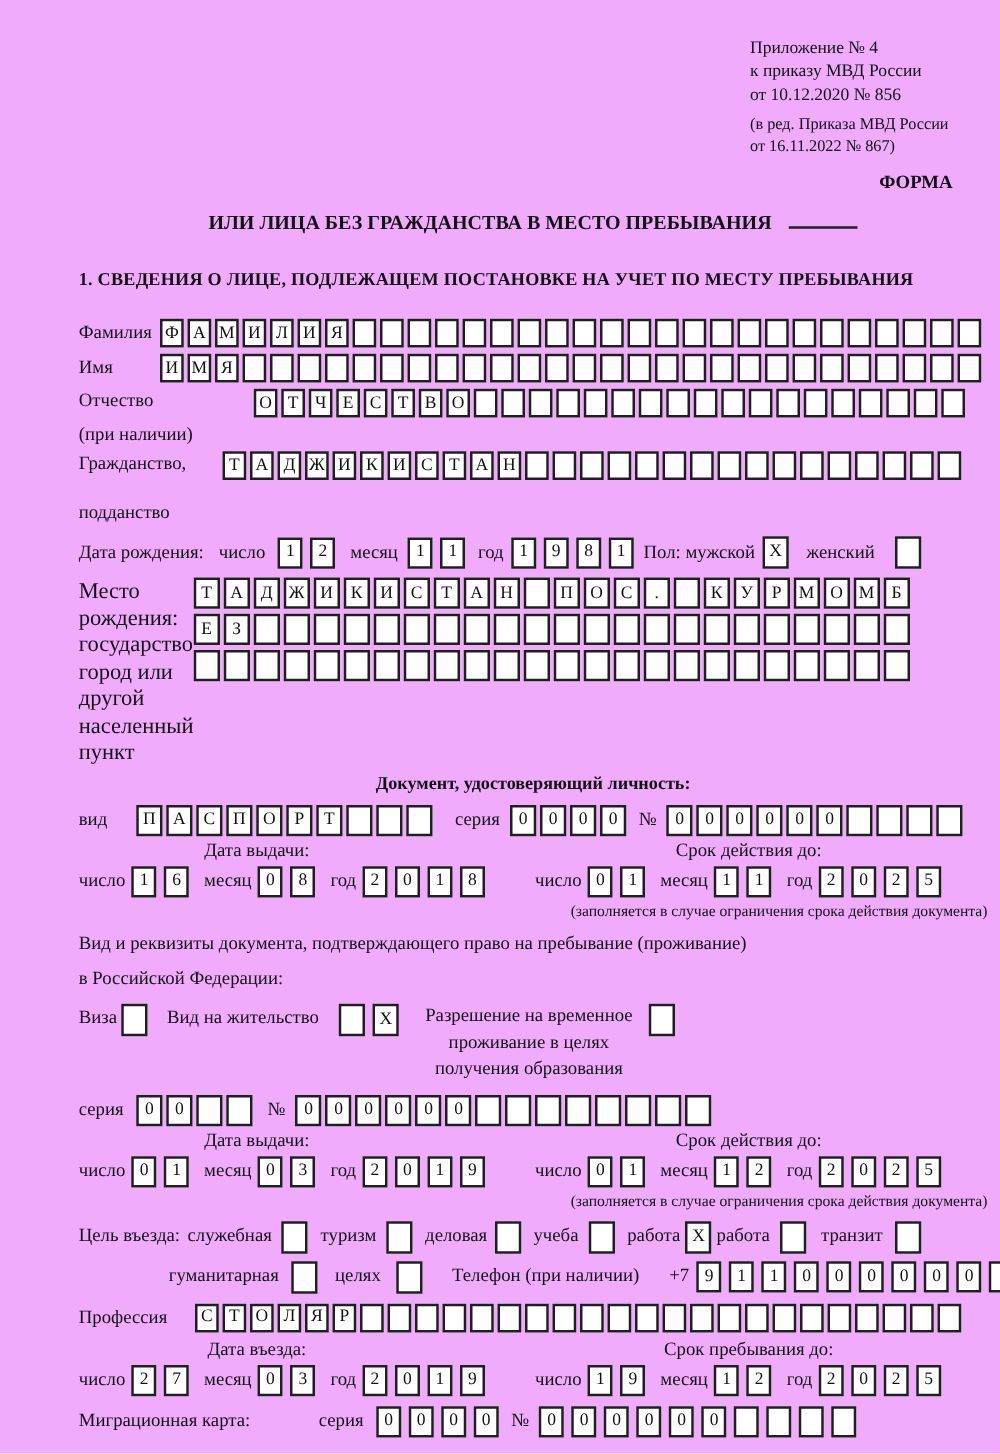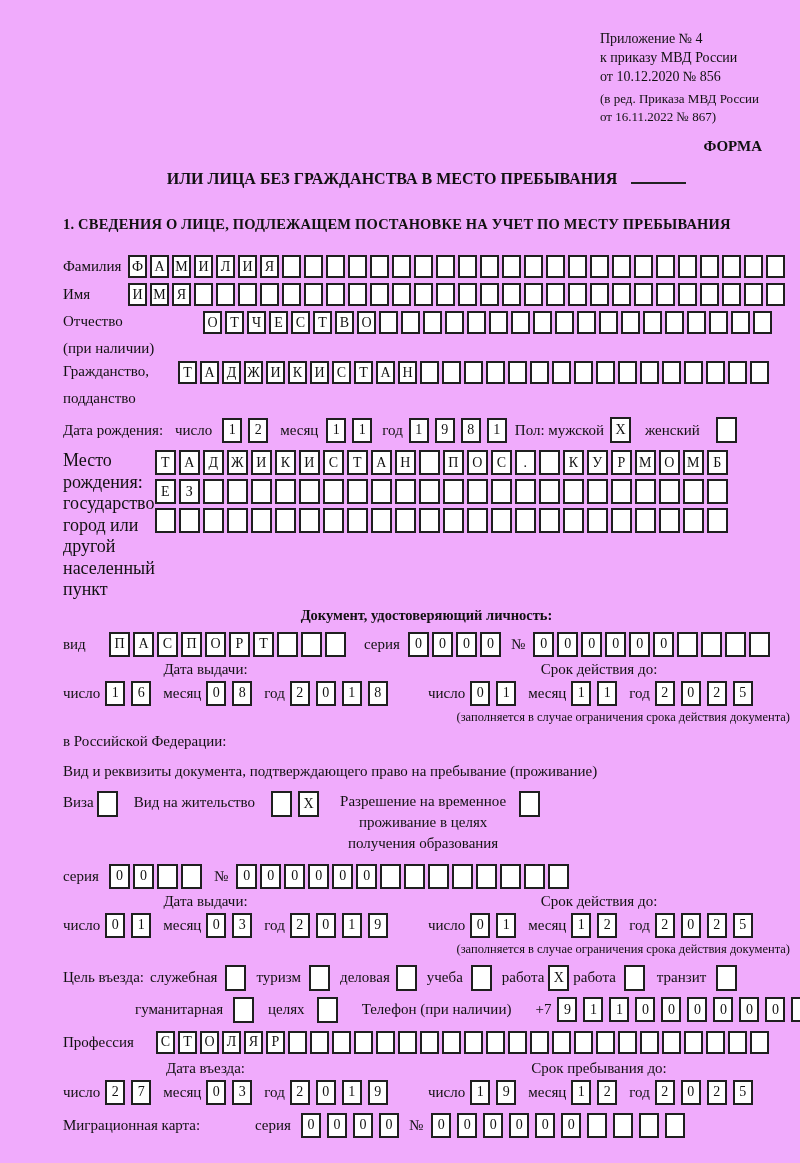--- a/index.html
+++ b/index.html
@@ -178,21 +178,21 @@
         <span class="cell"></span>
         <span class="cell"></span>
         <span class="cell"></span>
         <span class="cell"></span>
       </div>
   </div>
 
   <div class="frow" style="margin-bottom:8px">
     <div style="width:115px">
       <div class="lbl2">Гражданство,</div>
-      <div class="lbl2" style="margin-top:6px">подданство</div>
+      <div class="lbl2" style="margin-top:18px">подданство</div>
     </div>
     <div class="cells">
         <span class="cell">Т</span>
         <span class="cell">А</span>
         <span class="cell">Д</span>
         <span class="cell">Ж</span>
         <span class="cell">И</span>
         <span class="cell">К</span>
         <span class="cell">И</span>
         <span class="cell">С</span>
@@ -415,22 +415,22 @@
             <span class="cell">2</span>
             <span class="cell">0</span>
             <span class="cell">2</span>
             <span class="cell">5</span>
           </span>
       </div>
       <div class="dnote">(заполняется в случае ограничения срока действия документа)</div>
     </div>
   </div>
 
+  <div class="para" style="margin-top:6px">Вид и реквизиты документа, подтверждающего право на пребывание (проживание)</div>
   <div class="para" style="margin-top:4px">в Российской Федерации:</div>
-  <div class="para" style="margin-top:6px">Вид и реквизиты документа, подтверждающего право на пребывание (проживание)</div>
 
   <div class="frow" style="margin-top:8px;margin-bottom:10px">
     <span class="lbl">Виза</span>
     <span class="cells cb" style="margin-left:3px">
         <span class="cell"></span>
       </span>
     <span class="lbl" style="margin-left:16px">Вид на жительство</span>
     <span class="cells cb" style="margin-left:16px">
         <span class="cell"></span>
       </span>

